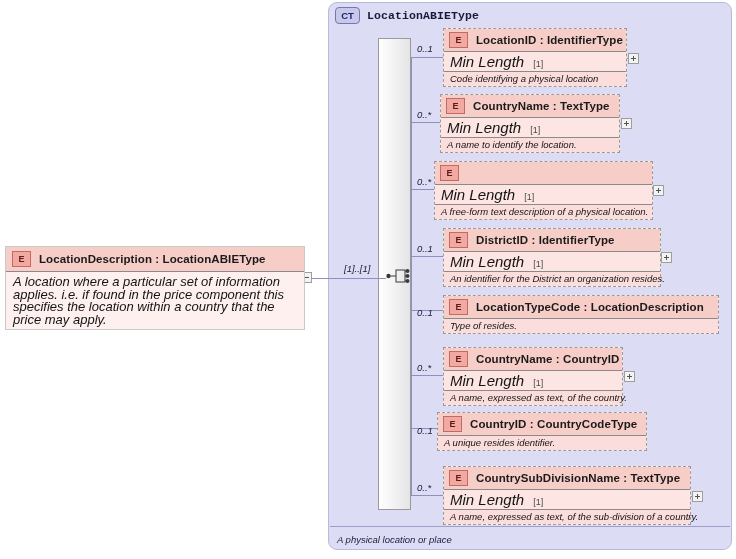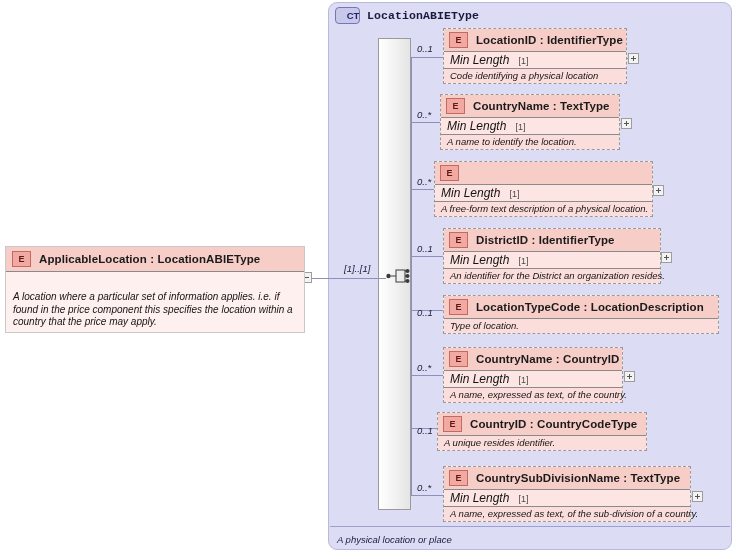--- a/index.html
+++ b/index.html
@@ -43,21 +43,21 @@
   .ct-badge {
     width: 23px;
     height: 15px;
     border: 1px solid #7676b0;
     border-radius: 4px;
     background: #c8c8ea;
     color: #23236a;
     font-size: 9.5px;
     font-weight: bold;
     line-height: 15px;
-    text-align: right;
+    text-align: center;
     letter-spacing: -0.2px;
   }
   .ct-title {
     font-size: 11.5px;
     font-weight: bold;
     color: #1a1a3c;
     letter-spacing: 0.1px;
     font-family: Liberation Mono, monospace;
   }
   .ct-footer-line {
@@ -152,21 +152,21 @@
   }
   .facet-row {
     border-top: 1px solid #8a8a8a;
     padding: 1px 6px 1px 6px;
     display: flex;
     align-items: baseline;
     gap: 9px;
     background: #fce5e2;
   }
   .facet-name {
-    font-size: 12px;
+    font-size: 15px;
     font-style: italic;
     color: #141414;
     white-space: nowrap;
   }
   .facet-val {
     font-size: 9px;
     color: #4a4a4a;
     white-space: nowrap;
   }
   .doc-row {
@@ -213,22 +213,22 @@
     left: 5px;
     top: 246px;
     width: 300px;
     border: 1px solid #c9c9c9;
     background: #fdf0ee;
     box-sizing: border-box;
   }
   .root-elem .elem-head { padding: 4px 6px 4px 6px; }
   .root-doc {
     border-top: 1px solid #8a8a8a;
-    padding: 19px 7px 3px 7px;
-    font-size: 10px;
+    padding: 4px 7px 3px 7px;
+    font-size: 13px;
     font-style: italic;
     color: #141414;
     line-height: 12.5px;
     background: #fdf0ee;
   }
 </style>
 </head>
 <body>
 
 <div id="canvas">
@@ -257,21 +257,21 @@
     <circle cx="21.5" cy="6" r="2" fill="#3a3a3a"></circle>
     <circle cx="21.5" cy="11" r="2" fill="#3a3a3a"></circle>
     <circle cx="21.5" cy="16" r="2" fill="#3a3a3a"></circle>
   </svg>
 
   <div class="tog" style="left:301px; top:272px;"></div>
 
   <div class="root-elem">
     <div class="elem-head">
       <div class="e-badge">E</div>
-      <div class="elem-name">ApplicableLocation : LocationABIEType</div>
+      <div class="elem-name">LocationDescription : LocationABIEType</div>
     </div>
     <div class="root-doc">A location where a particular set of information applies. i.e. if found in the price component this specifies the location within a country that the price may apply.</div>
   </div>
 
   <div id="children-layer">
       <div class="conn conn-h" style="left:411px; top:57px; width:32px;"></div>
       <div class="card" style="left:417px; top:43px;">0..1</div>
       <div class="elem" style="left:443px; top:28px; width:184px;">
         <div class="elem-head">
           <div class="e-badge">E</div>
@@ -338,21 +338,21 @@
       <div class="tog plus" style="left:661px; top:252px;"></div>
       <div class="conn conn-h" style="left:661px; top:257px; width:0px;"></div>
       <div class="conn conn-h" style="left:411px; top:310px; width:32px;"></div>
       <div class="card" style="left:417px; top:307px;">0..1</div>
       <div class="elem" style="left:443px; top:295px; width:276px;">
         <div class="elem-head">
           <div class="e-badge">E</div>
           <div class="elem-name">LocationTypeCode : LocationDescription</div>
         </div>
         <div class="elem-body">
-          <div class="doc-row">Type of location.</div>
+          <div class="doc-row">Type of resides.</div>
         </div>
       </div>
       <div class="conn conn-h" style="left:411px; top:375px; width:32px;"></div>
       <div class="card" style="left:417px; top:362px;">0..*</div>
       <div class="elem" style="left:443px; top:347px; width:180px;">
         <div class="elem-head">
           <div class="e-badge">E</div>
           <div class="elem-name">CountryName : CountryID</div>
         </div>
         <div class="elem-body">

